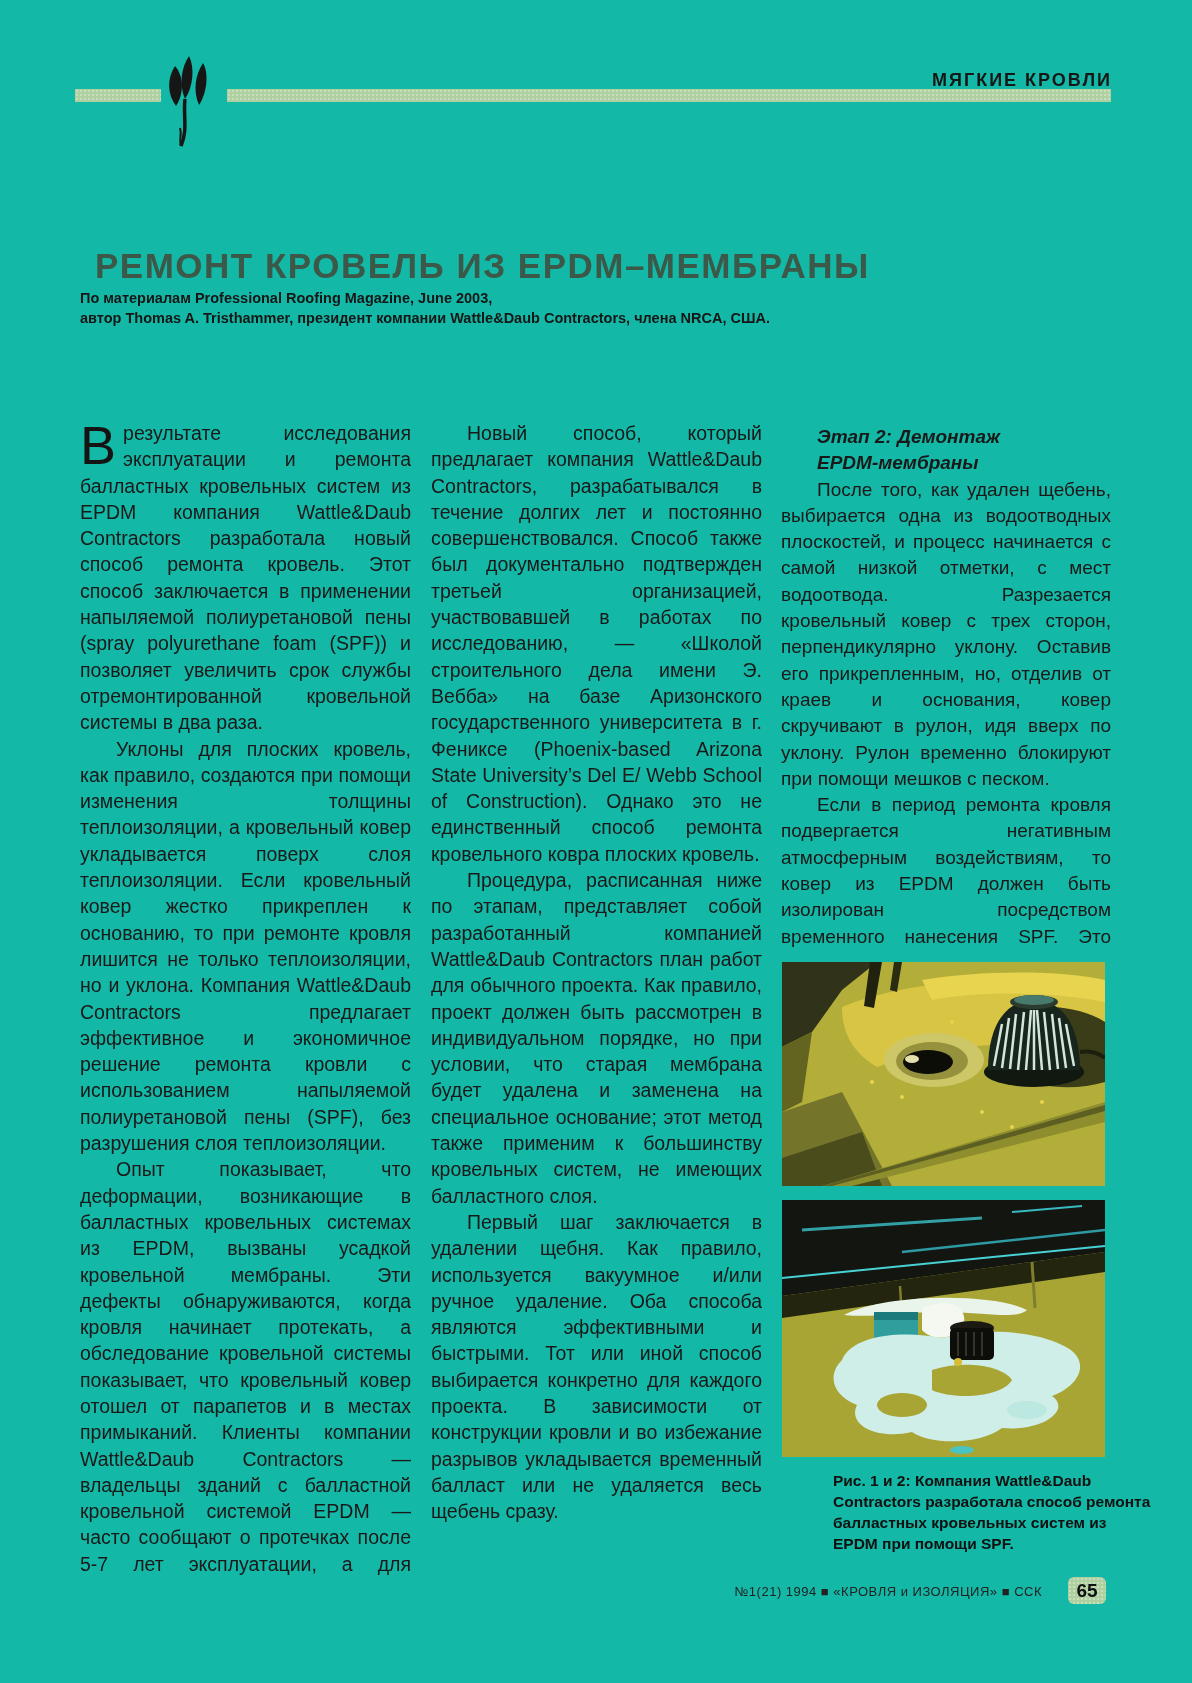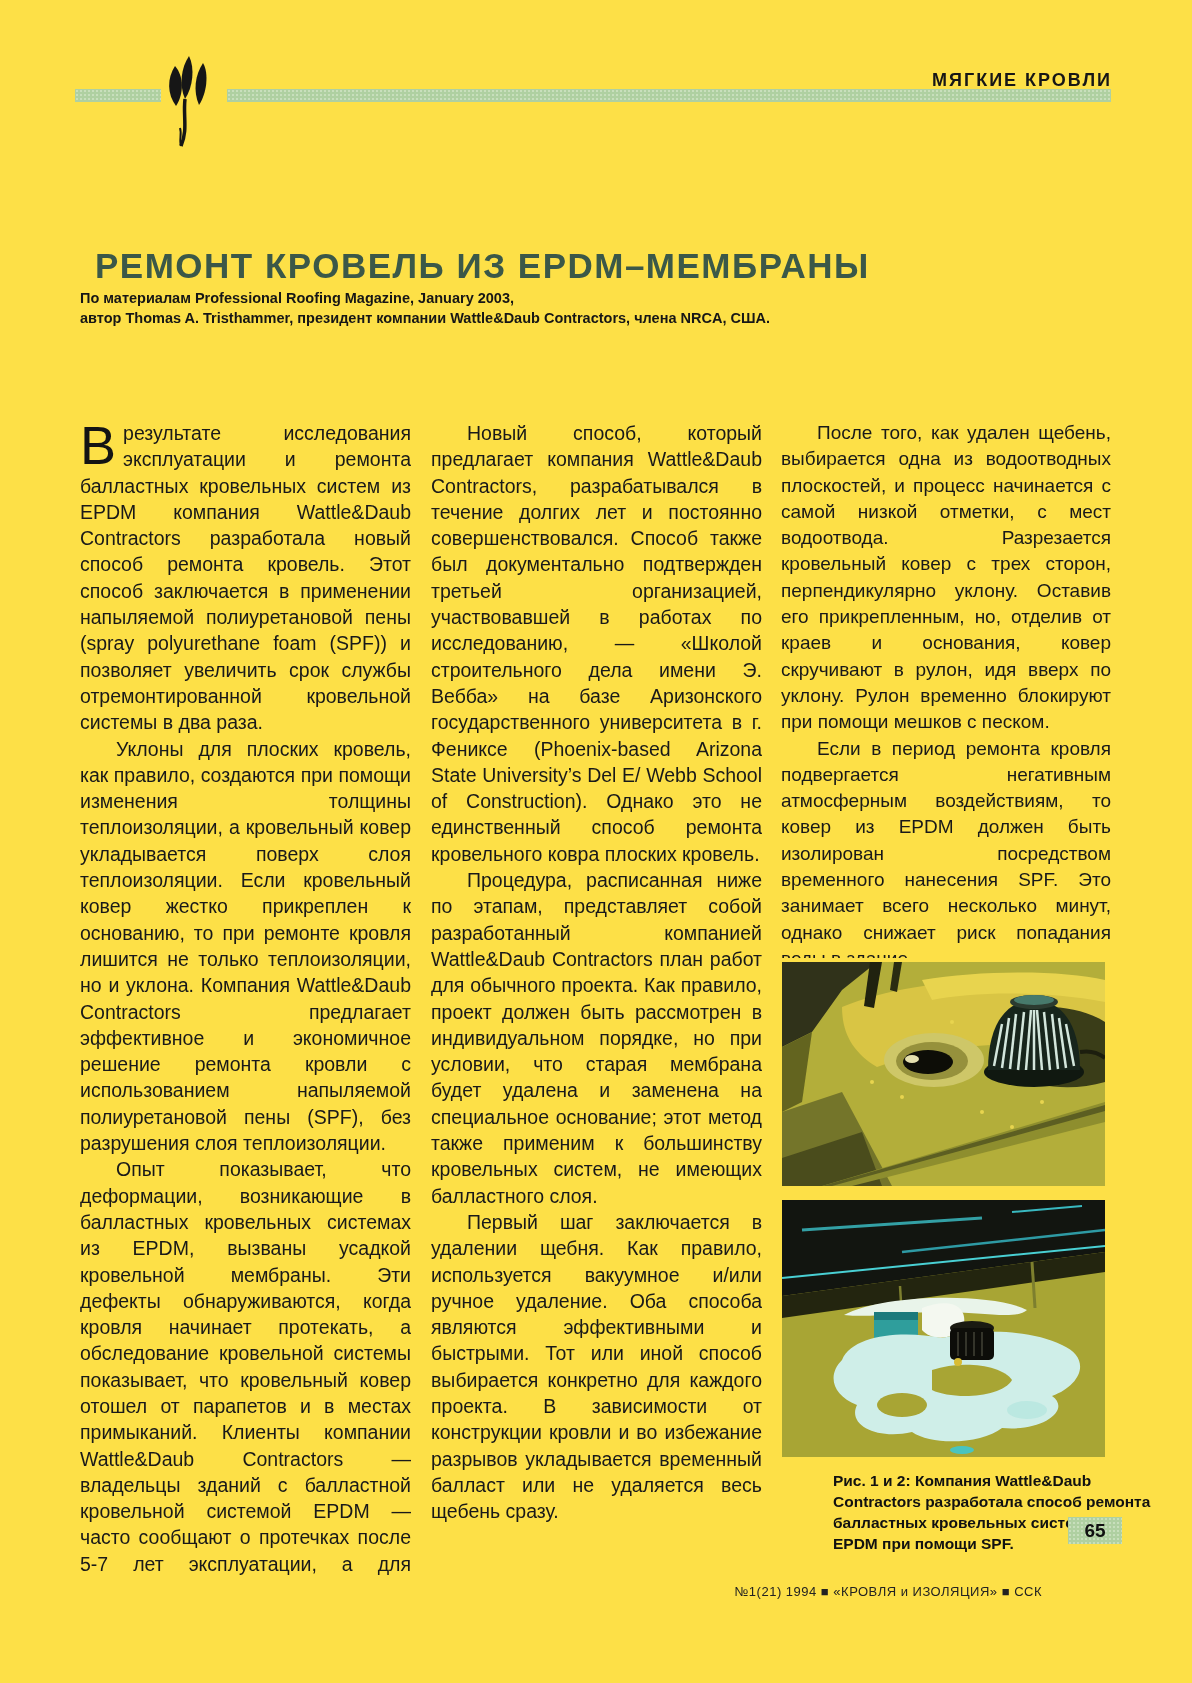--- a/index.html
+++ b/index.html
@@ -1,16 +1,16 @@
 <!DOCTYPE html>
 <html><head>
 <meta charset="utf-8">
 <style>
   html,body{margin:0;padding:0;background:#fff;}
-  #page{position:relative;width:1192px;height:1683px;background:#fde047;overflow:hidden;
+  #page{position:relative;width:1192px;height:1683px;background:#14b8a6;overflow:hidden;
         font-family:"Liberation Sans",sans-serif;color:#1a1a1a;}
 
   .bar{position:absolute;top:89px;height:13px;background:#afd0a1;
        background-image:radial-gradient(#c8dfbc 1px, rgba(0,0,0,0) 1px);background-size:4px 4px;}
   .bar-left{left:75px;width:86px;}
   .bar-right{left:227px;width:884px;}
 
   .logo{position:absolute;left:158px;top:54px;width:68px;height:95px;}
 
   .rubric{position:absolute;left:800px;top:70px;width:312px;text-align:right;
@@ -42,24 +42,24 @@
   .photo{position:absolute;left:782px;width:323px;overflow:hidden;}
   .photo1{top:962px;height:224px;}
   .photo2{top:1200px;height:257px;}
   .photo svg{display:block;}
 
   .caption{position:absolute;left:791px;top:1470px;width:318px;font-size:15.5px;
            font-weight:bold;line-height:21px;color:#111;text-align:left;margin-left:42px;}
 
   .footer-info{position:absolute;left:640px;top:1584px;width:402px;text-align:right;
                font-size:13px;letter-spacing:0.5px;color:#222;}
-  .page-number{position:absolute;left:1068px;top:1517px;width:54px;height:27px;
+  .page-number{position:absolute;left:1068px;top:1577px;width:38px;height:27px;
                background:#afd0a1;background-image:radial-gradient(#c8dfbc 1px, rgba(0,0,0,0) 1px);
                background-size:4px 4px;text-align:center;font-weight:bold;font-size:19px;
-               line-height:27px;color:#101010;}
+               line-height:27px;color:#101010;border-radius:6px;}
 </style>
 </head>
 <body>
 
 <div id="page">
 
   <div class="bar bar-left"></div>
   <div class="bar bar-right"></div>
 
   <div class="logo">
@@ -70,38 +70,42 @@
       <path d="M27 45 C25 62 30 76 23 92" stroke="#161616" stroke-width="3.5" fill="none"></path>
       <path d="M23 92 C21 86 24 80 22 74" stroke="#161616" stroke-width="2" fill="none"></path>
     </svg>
   </div>
 
   <div class="rubric">МЯГКИЕ КРОВЛИ</div>
 
   <h1 class="title">РЕМОНТ КРОВЕЛЬ ИЗ EPDM–МЕМБРАНЫ</h1>
 
   <div class="subtitle">
-    <div>По материалам Professional Roofing Magazine, January 2003,</div>
+    <div>По материалам Professional Roofing Magazine, June 2003,</div>
     <div>автор Thomas A. Tristhammer, президент компании Wattle&amp;Daub Contractors, члена NRCA, США.</div>
   </div>
 
   <div class="col col1">
     <p class="first"><span class="dropcap">В</span><span>результате исследования эксплуатации и ремонта балластных кровельных систем из EPDM компания Wattle&amp;Daub Contractors разработала новый способ ремонта кровель. Этот способ заключается в применении напыляемой полиуретановой пены (spray polyurethane foam (SPF)) и позволяет увеличить срок службы отремонтированной кровельной системы в два раза.</span></p>
     <p>Уклоны для плоских кровель, как правило, создаются при помощи изменения толщины теплоизоляции, а кровельный ковер укладывается поверх слоя теплоизоляции. Если кровельный ковер жестко прикреплен к основанию, то при ремонте кровля лишится не только теплоизоляции, но и уклона. Компания Wattle&amp;Daub Contractors предлагает эффективное и экономичное решение ремонта кровли с использованием напыляемой полиуретановой пены (SPF), без разрушения слоя теплоизоляции.</p>
     <p>Опыт показывает, что деформации, возникающие в балластных кровельных системах из EPDM, вызваны усадкой кровельной мембраны. Эти дефекты обнаруживаются, когда кровля начинает протекать, а обследование кровельной системы показывает, что кровельный ковер отошел от парапетов и в местах примыканий. Клиенты компании Wattle&amp;Daub Contractors — владельцы зданий с балластной кровельной системой EPDM — часто сообщают о протечках после 5-7 лет эксплуатации, а для кровельной системы, отремонтированной предлагаемым способом, этот срок может составлять 20 лет.</p>
 
   </div>
 
   <div class="col col2">
     <p>Новый способ, который предлагает компания Wattle&amp;Daub Contractors, разрабатывался в течение долгих лет и постоянно совершенствовался. Способ также был документально подтвержден третьей организацией, участвовавшей в работах по исследованию, — «Школой строительного дела имени Э. Вебба» на базе Аризонского государственного университета в г. Фениксе (Phoenix-based Arizona State University’s Del E/ Webb School of Construction). Однако это не единственный способ ремонта кровельного ковра плоских кровель.</p>
     <p>Процедура, расписанная ниже по этапам, представляет собой разработанный компанией Wattle&amp;Daub Contractors план работ для обычного проекта. Как правило, проект должен быть рассмотрен в индивидуальном порядке, но при условии, что старая мембрана будет удалена и заменена на специальное основание; этот метод также применим к большинству кровельных систем, не имеющих балластного слоя.</p>
     <p>Первый шаг заключается в удалении щебня. Как правило, используется вакуумное и/или ручное удаление. Оба способа являются эффективными и быстрыми. Тот или иной способ выбирается конкретно для каждого проекта. В зависимости от конструкции кровли и во избежание разрывов укладывается временный балласт или не удаляется весь щебень сразу.</p>
   </div>
 
   <div class="col col3">
+    <div class="subhead top">
+      <span class="shl">Этап 2: Демонтаж</span>
+      <span class="shl">EPDM-мембраны</span>
+    </div>
     <p>После того, как удален щебень, выбирается одна из водоотводных плоскостей, и процесс начинается с самой низкой отметки, с мест водоотвода. Разрезается кровельный ковер с трех сторон, перпендикулярно уклону. Оставив его прикрепленным, но, отделив от краев и основания, ковер скручивают в рулон, идя вверх по уклону. Рулон временно блокируют при помощи мешков с песком.</p>
     <p>Если в период ремонта кровля подвергается негативным атмосферным воздействиям, то ковер из EPDM должен быть изолирован посредством временного нанесения SPF. Это занимает всего несколько минут, однако снижает риск попадания воды в здание.</p>
   </div>
 
   <div class="photo photo1">
     <svg width="323" height="224" viewBox="0 0 323 224" preserveAspectRatio="none">
       <rect width="323" height="224" fill="#b3ae3a"></rect>
       <path d="M60 45 C120 20 220 10 323 25 L323 95 C250 75 160 80 95 105 C70 90 60 70 60 45 Z" fill="#d9c544"></path>
       <path d="M140 18 C200 8 280 8 323 18 L323 40 C260 28 190 30 150 38 Z" fill="#e8d44e"></path>
       <path d="M0 0 L95 0 L60 28 L30 70 L0 85 Z" fill="#30321a"></path>

